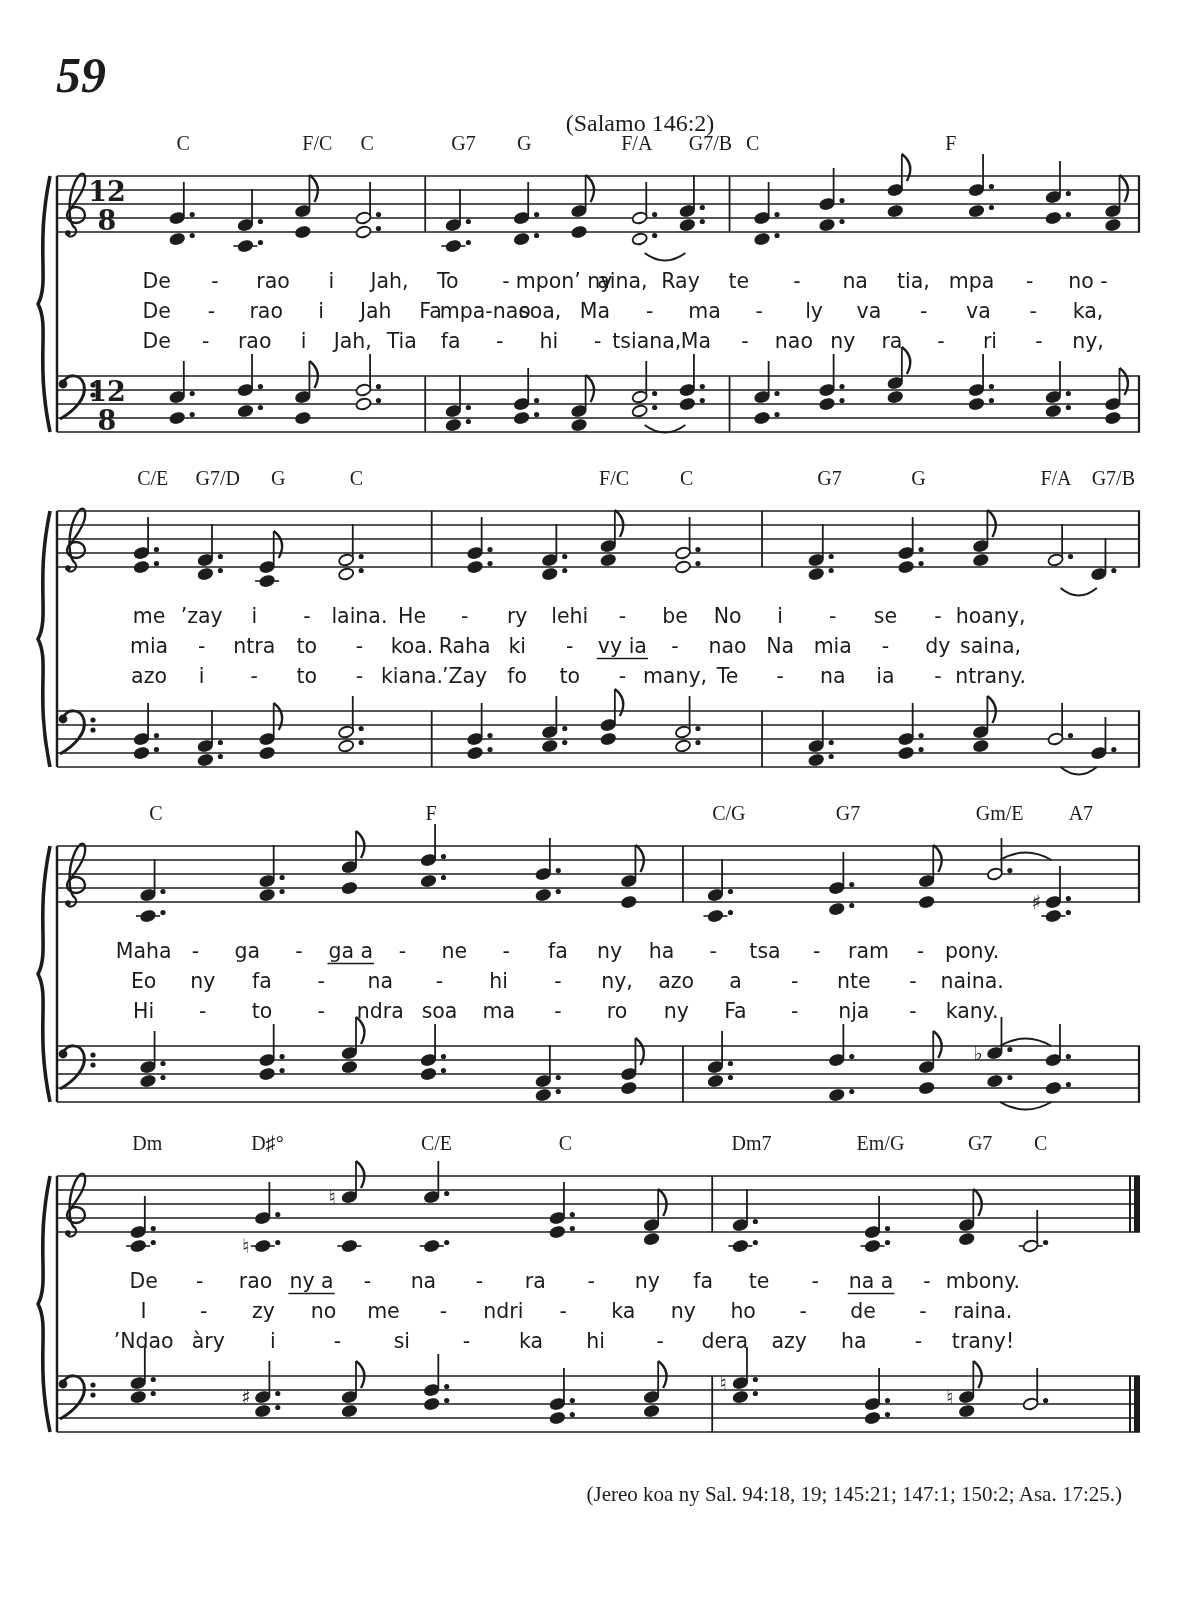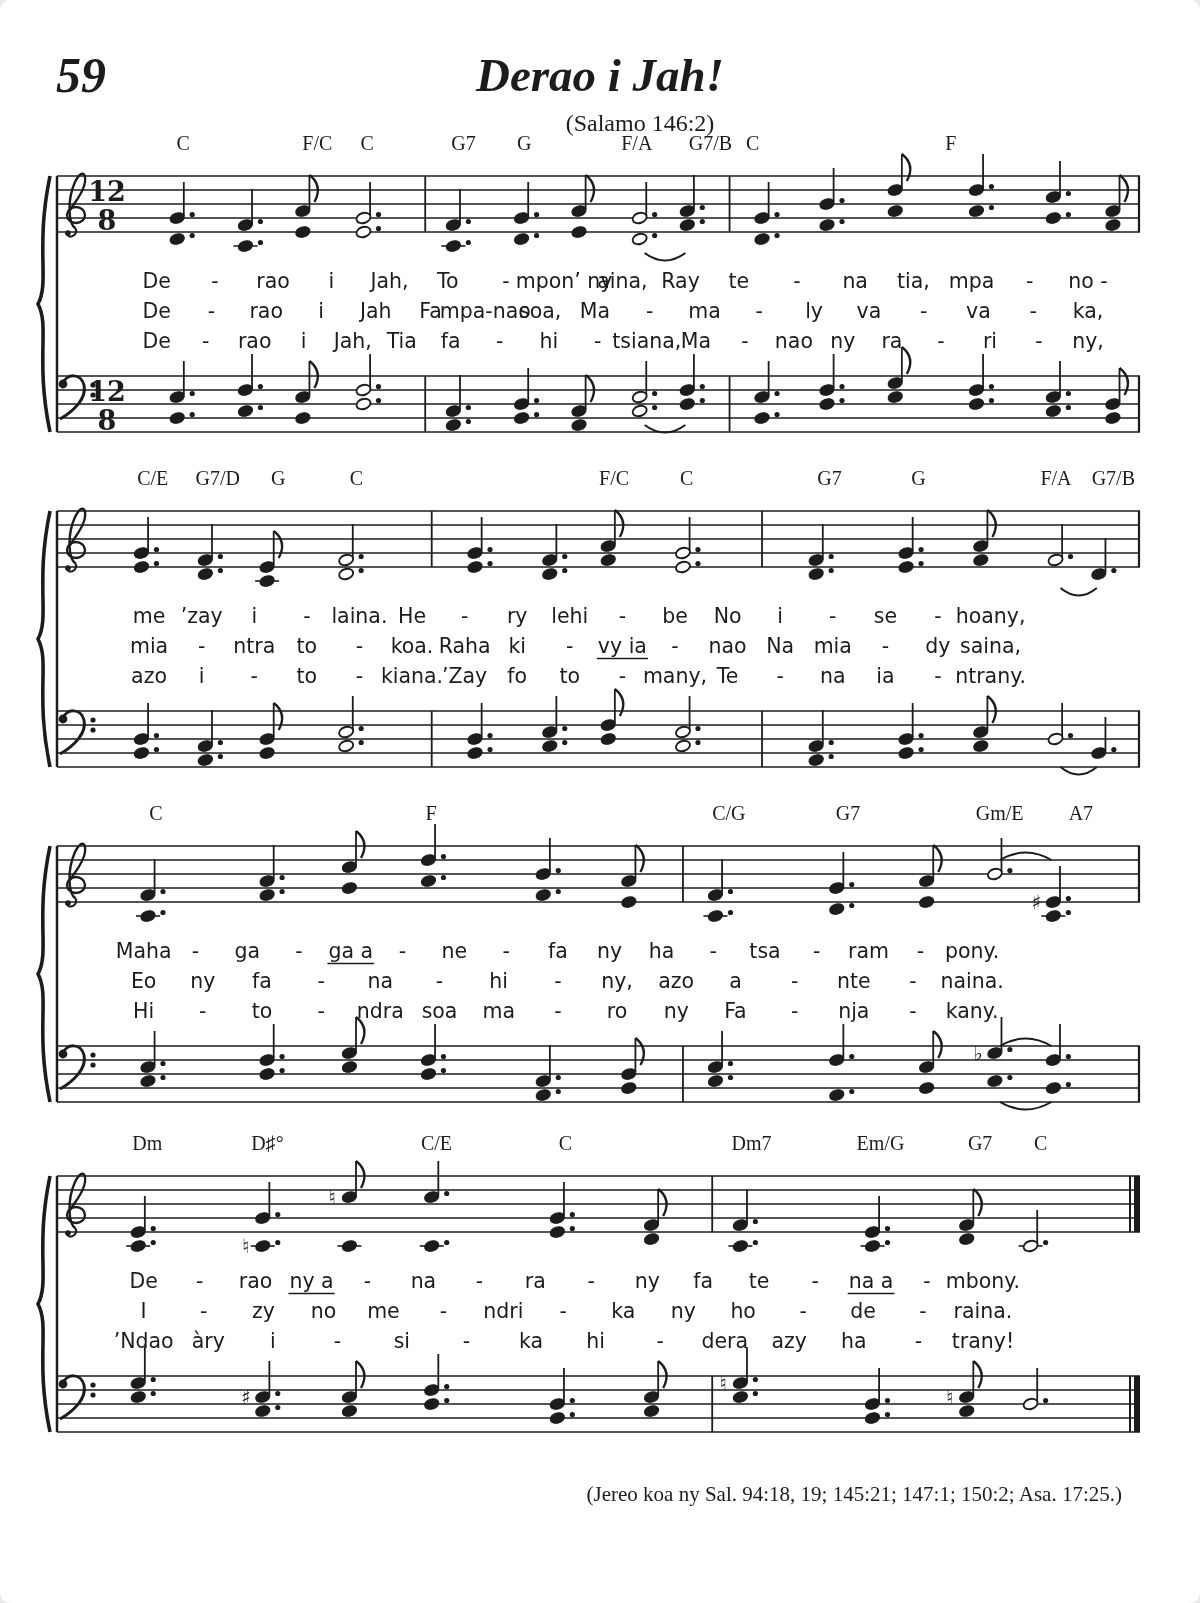--- a/index.html
+++ b/index.html
@@ -1,37 +1,36 @@
 <!DOCTYPE html>
 <html><head>
 <meta charset="utf-8">
 <style>
   html,body{margin:0;padding:0;background:#e8e8e8;}
   .page{position:relative;width:1200px;height:1603px;background:#ffffff;overflow:hidden;
-        font-family:"Liberation Serif",serif;color:#1c1c1c;border-radius:10px;}
+        font-family:"Liberation Serif",serif;color:#1c1c1c;}
   .hymn-number{position:absolute;left:56px;top:46px;
         font:italic bold 50px "Liberation Serif","DejaVu Serif",serif;}
   .title{position:absolute;left:0;top:48px;width:100%;text-align:center;
         font:italic bold 47px "Liberation Serif","DejaVu Serif",serif;}
   .subtitle{position:absolute;left:0;top:110px;width:100%;text-align:center;
         font:24px "Liberation Serif","DejaVu Serif",serif;padding-left:40px;}
   .footer{position:absolute;right:78px;top:1482px;
         font:21px "Liberation Serif","DejaVu Serif",serif;margin-left:20px;}
   .system{position:absolute;left:0;}
   .chord{font:20px "Liberation Serif","DejaVu Sans",serif;fill:#1c1c1c;}
   .lyric{font:20.5px "DejaVu Sans","Liberation Sans",sans-serif;fill:#1c1c1c;}
   .tsig{font:bold 27px "DejaVu Serif","Liberation Serif",serif;fill:#1c1c1c;}
   .acc{font:20px "DejaVu Sans",sans-serif;fill:#1c1c1c;}
 </style>
 </head>
 <body>
 
 <div class="page">
   <div class="hymn-number">59</div>
-  <div class="title">Derao i Jah!</div>
   <div class="subtitle">(Salamo 146:2)</div>
 
   <svg class="system" style="top:130px" width="1200" height="320" viewBox="0 0 1200 320">
       <line x1="57" y1="46" x2="1140" y2="46" stroke="#1c1c1c" stroke-width="1.5"></line>
       <line x1="57" y1="60" x2="1140" y2="60" stroke="#1c1c1c" stroke-width="1.5"></line>
       <line x1="57" y1="74" x2="1140" y2="74" stroke="#1c1c1c" stroke-width="1.5"></line>
       <line x1="57" y1="88" x2="1140" y2="88" stroke="#1c1c1c" stroke-width="1.5"></line>
       <line x1="57" y1="102" x2="1140" y2="102" stroke="#1c1c1c" stroke-width="1.5"></line>
       <line x1="57" y1="246" x2="1140" y2="246" stroke="#1c1c1c" stroke-width="1.5"></line>
       <line x1="57" y1="260" x2="1140" y2="260" stroke="#1c1c1c" stroke-width="1.5"></line>

